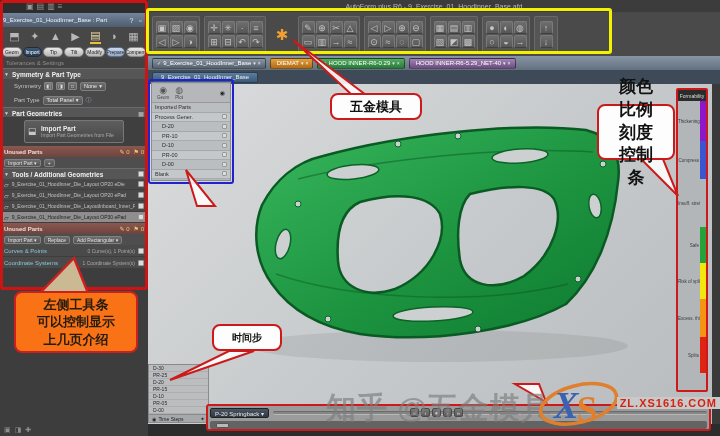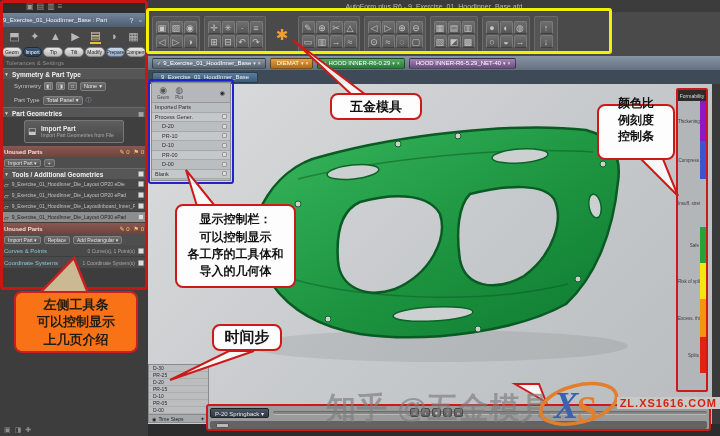--- a/index.html
+++ b/index.html
@@ -164,24 +164,24 @@
   .box-blue { left:148px; top:79px; width:86px; height:105px; border:2.5px solid #2222cc; }
   
 
   
   .callout { background:#fdfdfd; border:2.5px solid #cc1a1a; border-radius:8px;
     color:#111; font-family:"DejaVu Serif", serif; font-weight:bold;
     display:flex; flex-direction:column; align-items:center; justify-content:center;
     text-align:center; z-index:50; }
   .callout.tan { background:#f97316; border-color:#cc2020; color:#241c10; }
   .c1 { left:330px; top:93px; width:92px; height:27px; font-size:13px; }
-  .c2 { left:597px; top:104px; width:78px; height:56px; font-size:12px; line-height:1.35; padding:14px;justify-content:flex-end; }
+  .c2 { left:597px; top:104px; width:78px; height:56px; font-size:17px; line-height:1.35; padding:14px; }
   .c3 { left:175px; top:204px; width:121px; height:84px; font-size:12px; line-height:1.45; }
   .c4 { left:14px; top:291px; width:124px; height:62px; font-size:13px; line-height:1.35; }
-  .c5 { left:212px; top:324px; width:70px; height:27px; font-size:15px; }
+  .c5 { left:212px; top:324px; width:70px; height:27px; font-size:10px; }
   .c6 { left:494px; top:357px; width:104px; height:27px; font-size:13px; }
 
   .overlay { left:0; top:0; width:720px; height:436px; z-index:40; pointer-events:none; }
   .modelsvg { left:148px; top:84px; z-index:2; pointer-events:none; }
 
   
   .wm-zhihu { left:286px; top:388px; z-index:60; font-size:30px; font-weight:bold;
     color:rgba(125,125,125,.66); letter-spacing:1px; white-space:nowrap;
     font-family:"Liberation Sans", sans-serif;margin-left:40px; }
   .wm-logo { left:538px; top:372px; width:182px; height:62px; z-index:65; display:flex; align-items:center; }
@@ -636,26 +636,20 @@
     <polygon points="170,380 229,351 254,351" fill="rgba(253,253,253,0.9)" stroke="#cc1a1a" stroke-width="2"></polygon>
     <polygon points="546,402 515,384 539,384" fill="rgba(253,253,253,0.9)" stroke="#cc1a1a" stroke-width="2"></polygon>
   </svg>
 
   <div class="abs callout c1">
     <span>五金模具</span>
   </div>
   <div class="abs callout c2">
     <span>颜色比例刻度控制条</span>
   </div>
-  <div class="abs callout c3">
-    <span>显示控制栏：</span>
-    <span>可以控制显示</span>
-    <span>各工序的工具体和</span>
-    <span>导入的几何体</span>
-  </div>
   <div class="abs callout tan c4">
     <span>左侧工具条</span>
     <span>可以控制显示</span>
     <span>上几页介绍</span>
   </div>
   <div class="abs callout c5">
     <span>时间步</span>
   </div>
 
   <div class="abs wm-zhihu">

